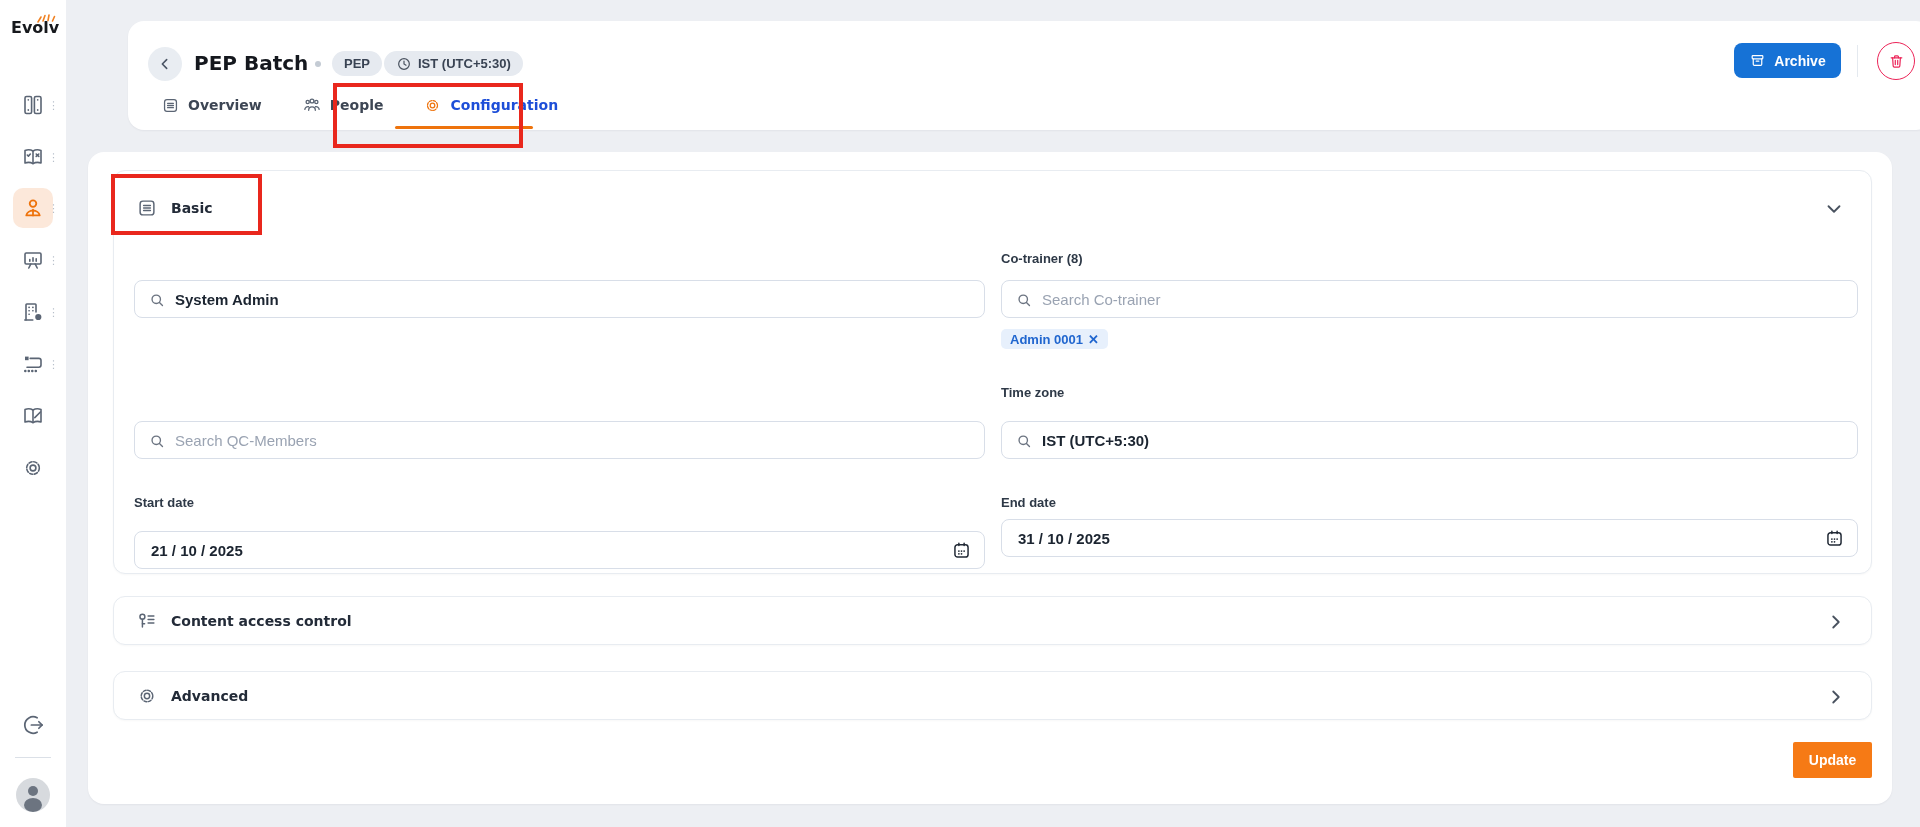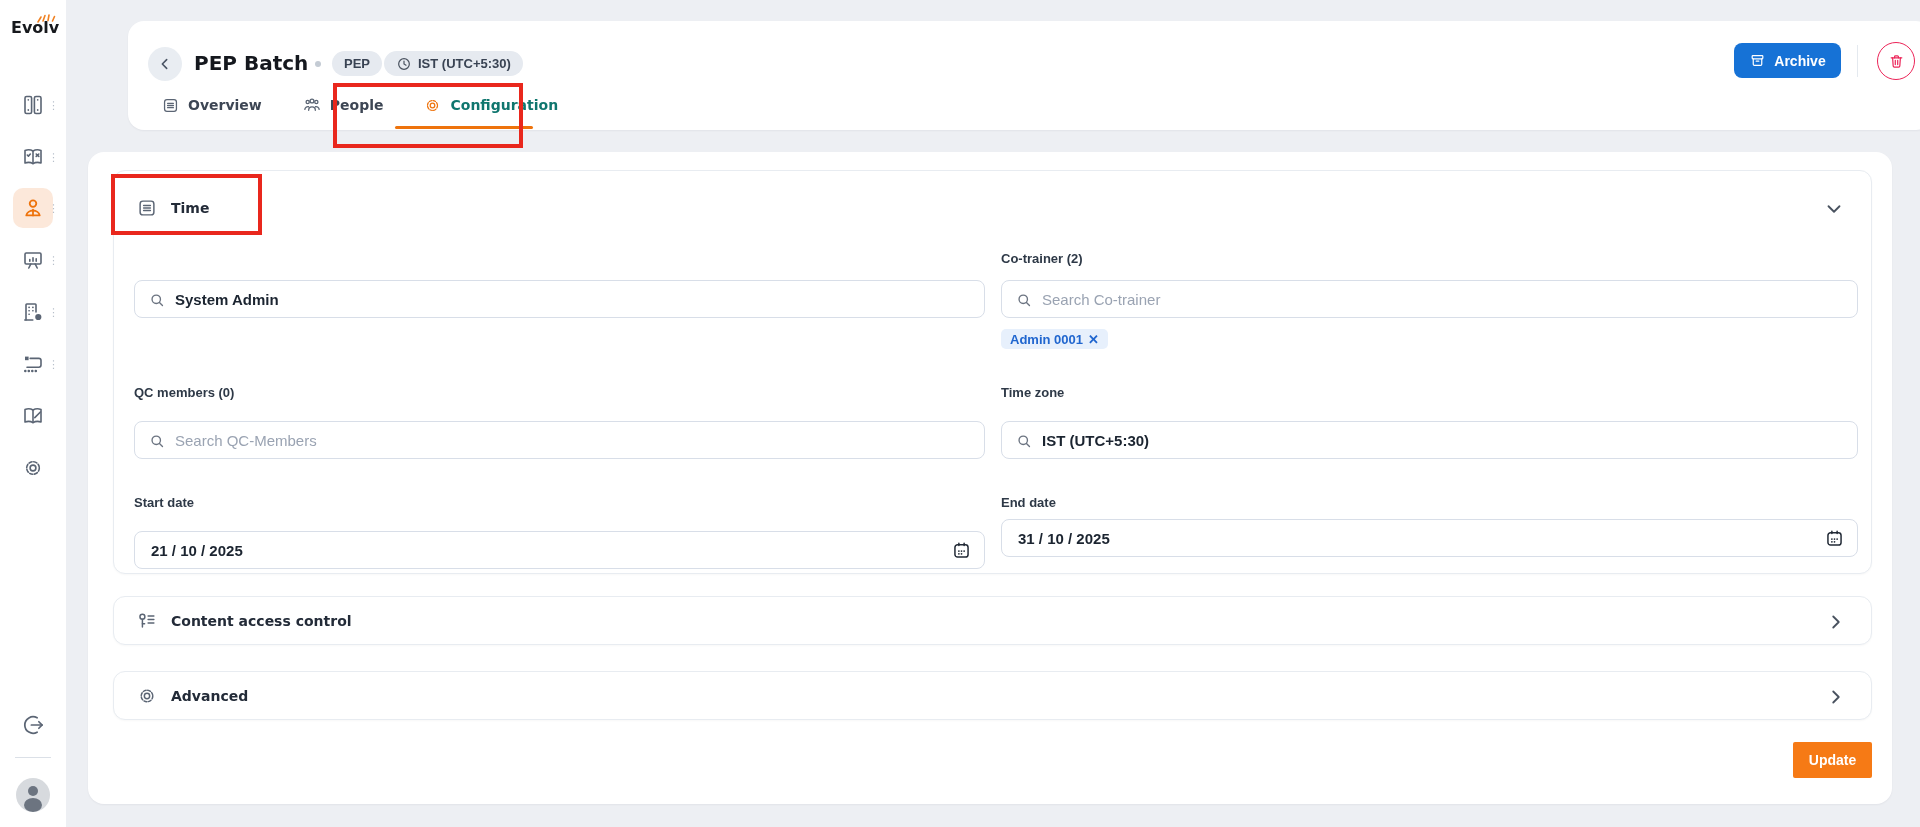--- a/index.html
+++ b/index.html
@@ -80,21 +80,21 @@
     background:#fff; border:1.5px solid #ec2458;
     display:flex; align-items:center; justify-content:center; cursor:pointer;
   }
 
   
   .tabs { position:absolute; left:33px; top:74px; display:flex; gap:40px; }
   .tab {
     display:flex; align-items:center; gap:8px; cursor:pointer;
     font-family:"DejaVu Sans", sans-serif; font-size:14px; font-weight:700; color:#3d4654;
   }
-  .tab.active { color:#0f766e; }
+  .tab.active { color:#1d4ed8; }
   .tab.active .stroke-ic { stroke:#ee730c; }
   .tab-underline {
     position:absolute; left:267px; top:105px; width:138px; height:3px;
     background:#ee730c; border-radius:2px;
   }
 
   
   .section {
     position:absolute; left:25px; width:1759px; background:#fff;
     border:1px solid #e8ecf1; border-radius:12px;
@@ -349,54 +349,53 @@
 <div class="card content-card">
 
   <div class="section sec-basic">
     <div class="sec-head" style="top:26px">
       <svg width="22" height="22" viewBox="0 0 24 24">
         <g class="stroke-ic">
             <rect x="4.5" y="4.5" width="15" height="15" rx="3"></rect>
             <path d="M8.3 9.2 h7.4 M8.3 12 h7.4 M8.3 14.8 h7.4"></path>
           </g>
       </svg>
-      <span class="sec-title">Time</span>
+      <span class="sec-title">Basic</span>
     </div>
     <div class="chev-down">
       <svg width="22" height="22" viewBox="0 0 24 24">
         <path d="M6 9 L12 15 L18 9" fill="none" stroke="#49525f" stroke-width="2" stroke-linecap="round" stroke-linejoin="round"></path>
       </svg>
     </div>
 
     <div class="f-input col1" style="top:109px">
       <svg class="sicon" width="18" height="18" viewBox="0 0 24 24">
         <g fill="none" stroke="#6b7380" stroke-width="1.8" stroke-linecap="round">
             <circle cx="11" cy="11" r="5.6"></circle>
             <path d="M15.3 15.3 L19.3 19.3"></path>
           </g>
       </svg>
       <input value="System Admin" style="">
     </div>
 
-    <div class="f-label col2" style="top:80px">Co-trainer (2)</div>
+    <div class="f-label col2" style="top:80px">Co-trainer (8)</div>
     <div class="f-input col2" style="top:109px">
       <svg class="sicon" width="18" height="18" viewBox="0 0 24 24">
         <g fill="none" stroke="#6b7380" stroke-width="1.8" stroke-linecap="round">
             <circle cx="11" cy="11" r="5.6"></circle>
             <path d="M15.3 15.3 L19.3 19.3"></path>
           </g>
       </svg>
       <input placeholder="Search Co-trainer" style="">
     </div>
     <div class="chip" style="left:887px">
       <span>Admin 0001</span>
       <span class="chip-x">✕</span>
     </div>
 
-    <div class="f-label col1" style="top:214px">QC members (0)</div>
     <div class="f-input col1" style="top:250px">
       <svg class="sicon" width="18" height="18" viewBox="0 0 24 24">
         <g fill="none" stroke="#6b7380" stroke-width="1.8" stroke-linecap="round">
             <circle cx="11" cy="11" r="5.6"></circle>
             <path d="M15.3 15.3 L19.3 19.3"></path>
           </g>
       </svg>
       <input placeholder="Search QC-Members" style="">
     </div>
 

